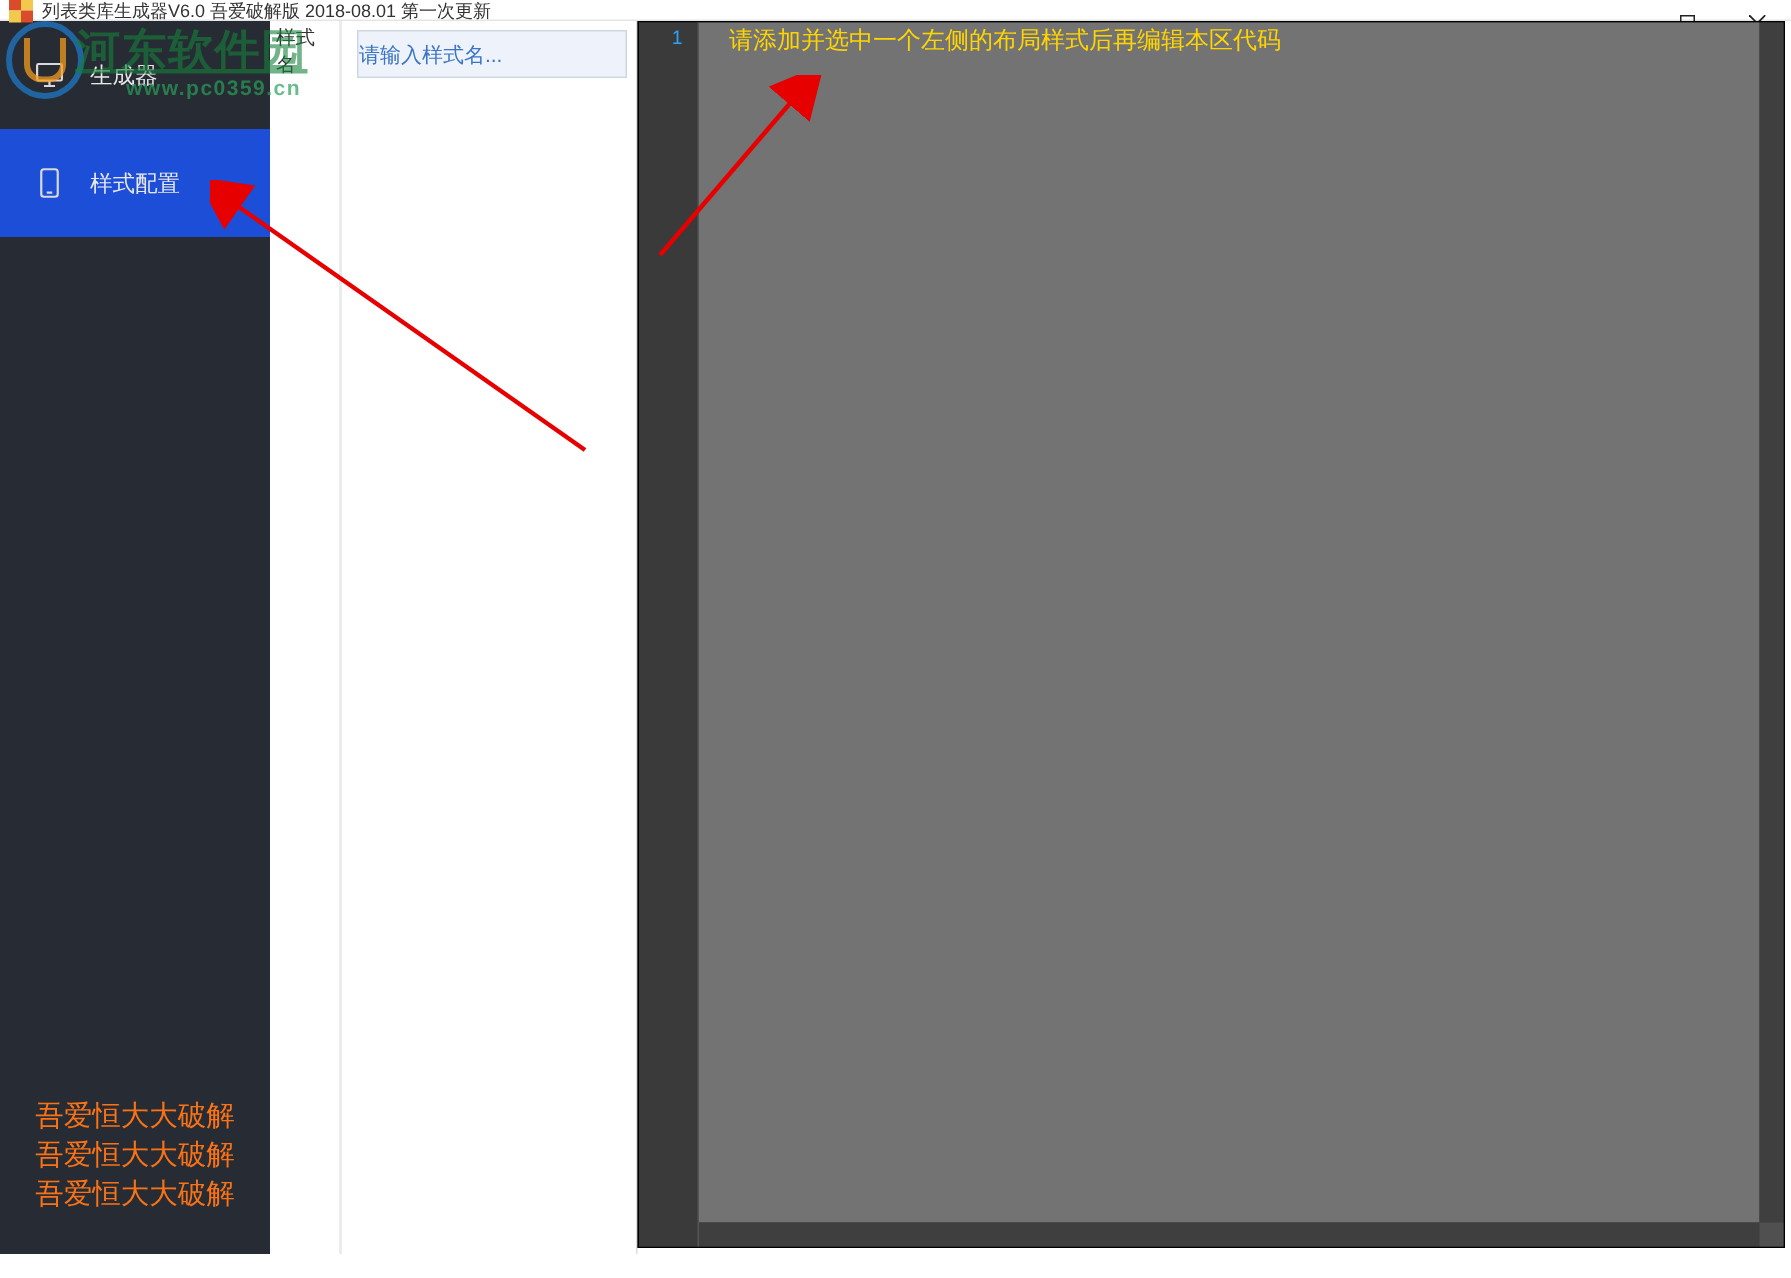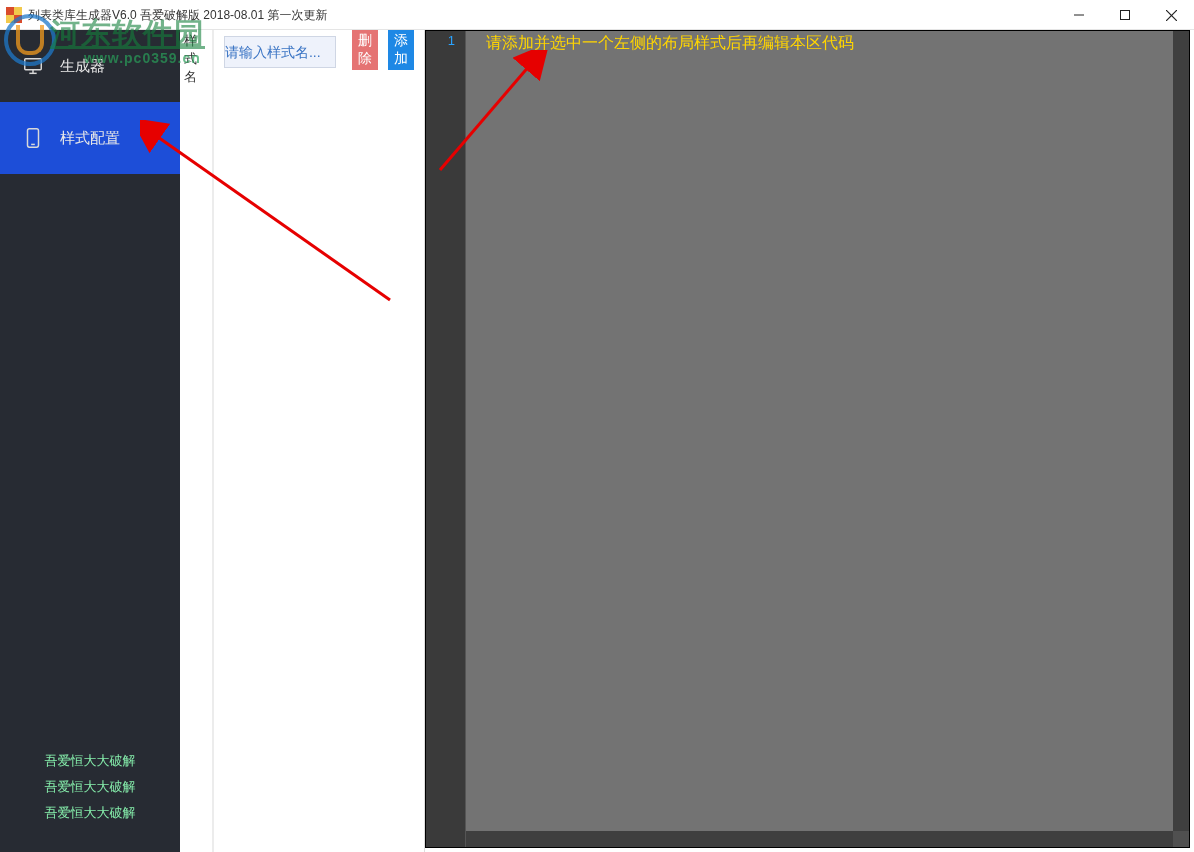--- a/index.html
+++ b/index.html
@@ -1,36 +1,36 @@
 <!DOCTYPE html>
 <html><head>
 <meta charset="utf-8">
 <style>
   html,body{margin:0;padding:0;width:1194px;height:852px;font-family:"Microsoft YaHei","Segoe UI",Arial,sans-serif;background:#fff;overflow:hidden;}
   *{box-sizing:border-box;}
   
-  .titlebar{height:30px;width:100%;background:#ffffff;border-bottom:1px solid #e5e5e5;display:flex;align-items:center;position:relative;}
+  .titlebar{height:14px;width:100%;background:#ffffff;border-bottom:1px solid #e5e5e5;display:flex;align-items:center;position:relative;}
   .app-ico{width:16px;height:16px;margin:0 6px 0 6px;display:flex;flex-wrap:wrap;}
   .app-ico span{width:8px;height:8px;}
   .app-ico .r{background:#d94b2b;}
   .app-ico .y{background:#f2c94c;}
   .titlebar-text{font-size:12px;color:#333;line-height:30px;white-space:nowrap;}
   .win-btns{position:absolute;right:0;top:0;height:30px;display:flex;}
   .win-btn{width:46px;height:30px;display:flex;align-items:center;justify-content:center;color:#222;}
   .win-btn svg{display:block;}
   
   .client{display:flex;width:100%;height:822px;}
   .sidebar{width:180px;height:100%;background:#272b33;display:flex;flex-direction:column;color:#e6e6e6;}
   .nav{flex:0 0 auto;}
   .nav-item{height:72px;display:flex;align-items:center;padding-left:22px;gap:16px;font-size:15px;color:#e8e8e8;cursor:pointer;}
   .nav-item.selected{background:#1d4ed8;}
   .nav-item .ico{width:22px;height:22px;display:flex;align-items:center;justify-content:center;}
   .nav-item .ico svg{stroke:#d9d9d9;fill:none;stroke-width:1.6;}
   .sidebar-footer{margin-top:auto;text-align:center;padding-bottom:26px;}
-  .sidebar-footer div{font-size:13px;color:#86efac;line-height:26px;}
+  .sidebar-footer div{font-size:19px;color:#f97316;line-height:26px;}
   
   .stylecol{width:245px;height:100%;display:flex;border-right:1px solid #ddd;background:#fff;}
   .style-head{height:22px;font-size:13px;color:#333;padding:2px 0 0 4px;}
   .style-list{flex:1;background:#ffffff;border:1px solid #ececec;margin:0 4px;}
   .style-input-wrap{padding:6px;}
   .style-input{width:100%;height:32px;border:1px solid #cfd6e4;background:#eef2fb;font-size:14px;color:#2b6cb0;padding:0 0;outline:none;}
   .style-input::placeholder{color:#3a74c4;}
   .style-btns{display:flex;gap:10px;padding:0 10px 12px 10px;}
   .btn{flex:1;height:40px;border:none;color:#fff;font-size:14px;cursor:pointer;}
   .btn-del{background:#e57373;}
@@ -118,24 +118,20 @@
       <div>吾爱恒大大破解</div>
     </div>
   </div>
 
   <div class="stylecol">
     <div class="style-head">样式名</div>
     <div class="style-list"></div>
     <div class="style-input-wrap">
       <input class="style-input" placeholder="请输入样式名..." style="">
     </div>
-    <div class="style-btns">
-      <button class="btn btn-del">删除</button>
-      <button class="btn btn-add">添加</button>
-    </div>
   </div>
 
   <div class="editor-wrap">
     <div class="gutter">
       <div class="ln">1</div>
     </div>
     <div class="editor-body">
       <div class="placeholder-line">请添加并选中一个左侧的布局样式后再编辑本区代码</div>
     </div>
     <div class="scroll-v"></div>

